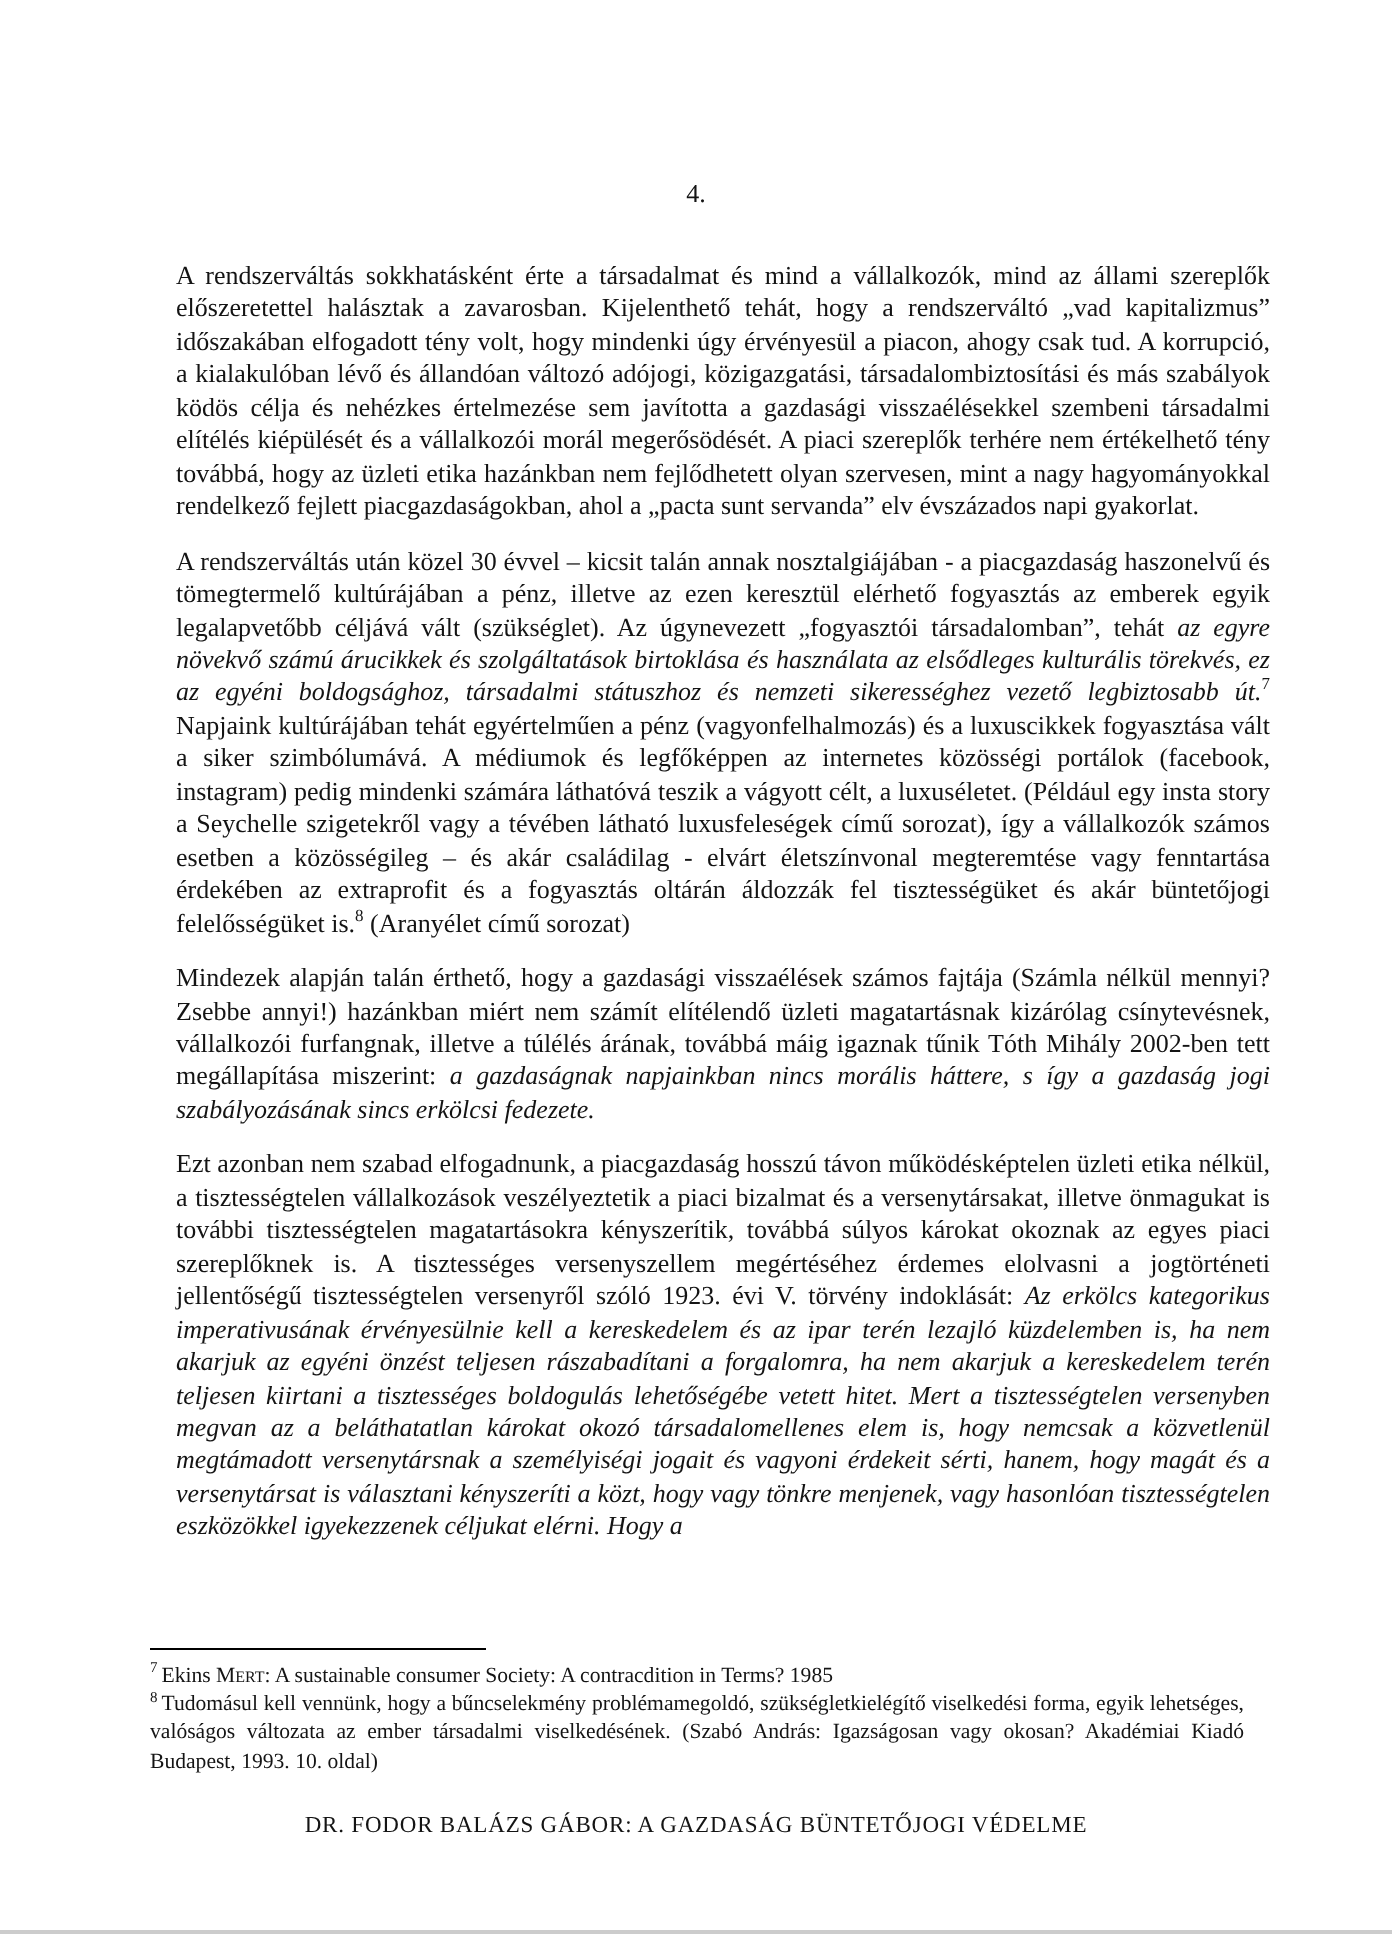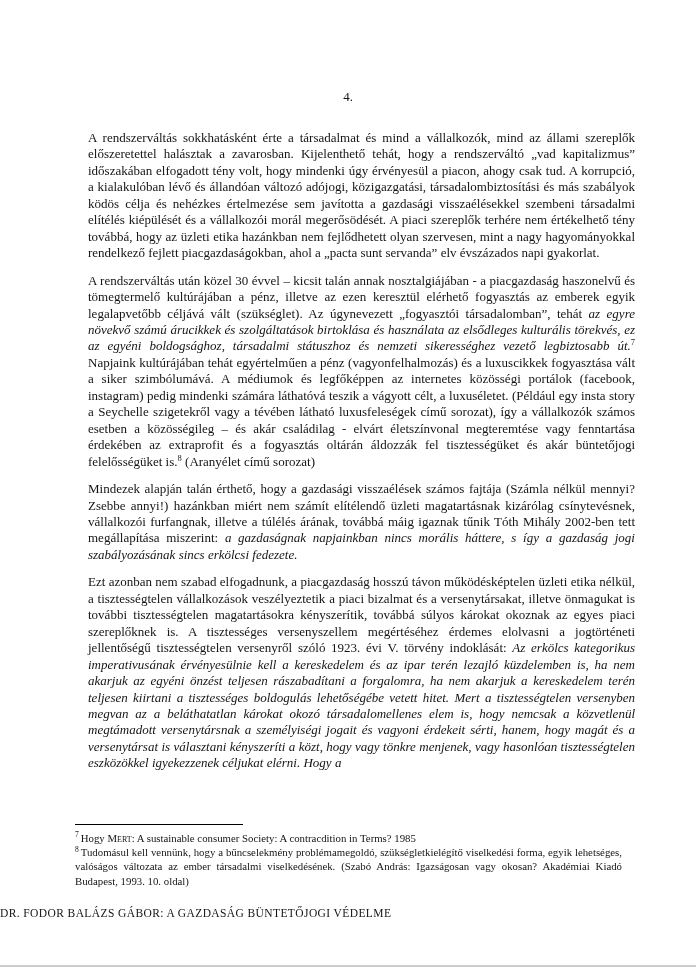--- a/index.html
+++ b/index.html
@@ -55,20 +55,21 @@
   }
   .footnote sup.fn-marker {
     font-size: 7.5px;
     line-height: 0;
     vertical-align: super;
     margin-right: 2px;
   }
   .page-footer {
     position: absolute;
     top: 907px; left: 0; right: 0;
+    text-align: center;
     font-size: 11.5px;
     letter-spacing: 0.4px;
   }
   .page-bottom-edge {
     position: absolute;
     bottom: 0; left: 0; right: 0;
     height: 2px;
     background: #cccccc;
   }
 </style>
@@ -80,20 +81,20 @@
 <div class="text-block">
     <p class="body-par"><span>A rendszerváltás sokkhatásként érte a társadalmat és mind a vállalkozók, mind az állami szereplők előszeretettel halásztak a zavarosban. Kijelenthető tehát, hogy a rendszerváltó „vad kapitalizmus” időszakában elfogadott tény volt, hogy mindenki úgy érvényesül a piacon, ahogy csak tud. A korrupció, a kialakulóban lévő és állandóan változó adójogi, közigazgatási, társadalombiztosítási és más szabályok ködös célja és nehézkes értelmezése sem javította a gazdasági visszaélésekkel szembeni társadalmi elítélés kiépülését és a vállalkozói morál megerősödését. A piaci szereplők terhére nem értékelhető tény továbbá, hogy az üzleti etika hazánkban nem fejlődhetett olyan szervesen, mint a nagy hagyományokkal rendelkező fejlett piacgazdaságokban, ahol a „pacta sunt servanda” elv évszázados napi gyakorlat.</span></p>
     <p class="body-par"><span>A rendszerváltás után közel 30 évvel – kicsit talán annak nosztalgiájában - a piacgazdaság haszonelvű és tömegtermelő kultúrájában a pénz, illetve az ezen keresztül elérhető fogyasztás az emberek egyik legalapvetőbb céljává vált (szükséglet). Az úgynevezett „fogyasztói társadalomban”, tehát </span><span class="italic">az egyre növekvő számú árucikkek és szolgáltatások birtoklása és használata az elsődleges kulturális törekvés, ez az egyéni boldogsághoz, társadalmi státuszhoz és nemzeti sikerességhez vezető legbiztosabb út.</span><sup class="fn-ref">7</sup><span> Napjaink kultúrájában tehát egyértelműen a pénz (vagyonfelhalmozás) és a luxuscikkek fogyasztása vált a siker szimbólumává. A médiumok és legfőképpen az internetes közösségi portálok (facebook, instagram) pedig mindenki számára láthatóvá teszik a vágyott célt, a luxuséletet. (Például egy insta story a Seychelle szigetekről vagy a tévében látható luxusfeleségek című sorozat), így a vállalkozók számos esetben a közösségileg – és akár családilag - elvárt életszínvonal megteremtése vagy fenntartása érdekében az extraprofit és a fogyasztás oltárán áldozzák fel tisztességüket és akár büntetőjogi felelősségüket is.</span><sup class="fn-ref">8</sup><span> (Aranyélet című sorozat)</span></p>
     <p class="body-par"><span>Mindezek alapján talán érthető, hogy a gazdasági visszaélések számos fajtája (Számla nélkül mennyi? Zsebbe annyi!) hazánkban miért nem számít elítélendő üzleti magatartásnak kizárólag csínytevésnek, vállalkozói furfangnak, illetve a túlélés árának, továbbá máig igaznak tűnik Tóth Mihály 2002-ben tett megállapítása miszerint: </span><span class="italic">a gazdaságnak napjainkban nincs morális háttere, s így a gazdaság jogi szabályozásának sincs erkölcsi fedezete.</span></p>
     <p class="body-par"><span>Ezt azonban nem szabad elfogadnunk, a piacgazdaság hosszú távon működésképtelen üzleti etika nélkül, a tisztességtelen vállalkozások veszélyeztetik a piaci bizalmat és a versenytársakat, illetve önmagukat is további tisztességtelen magatartásokra kényszerítik, továbbá súlyos károkat okoznak az egyes piaci szereplőknek is. A tisztességes versenyszellem megértéséhez érdemes elolvasni a jogtörténeti jellentőségű tisztességtelen versenyről szóló 1923. évi V. törvény indoklását: </span><span class="italic">Az erkölcs kategorikus imperativusának érvényesülnie kell a kereskedelem és az ipar terén lezajló küzdelemben is, ha nem akarjuk az egyéni önzést teljesen rászabadítani a forgalomra, ha nem akarjuk a kereskedelem terén teljesen kiirtani a tisztességes boldogulás lehetőségébe vetett hitet. Mert a tisztességtelen versenyben megvan az a beláthatatlan károkat okozó társadalomellenes elem is, hogy nemcsak a közvetlenül megtámadott versenytársnak a személyiségi jogait és vagyoni érdekeit sérti, hanem, hogy magát és a versenytársat is választani kényszeríti a közt, hogy vagy tönkre menjenek, vagy hasonlóan tisztességtelen eszközökkel igyekezzenek céljukat elérni. Hogy a</span></p>
   </div>
 
 <div class="footnote-area">
   <div class="fn-separator"></div>
   <div>
-      <p class="footnote"><sup class="fn-marker">7</sup><span>Hogy </span><span class="smallcaps">Mert</span><span>: A sustainable consumer Society: A contracdition in Terms? 1985</span></p>
+      <p class="footnote"><sup class="fn-marker">7</sup><span>Ekins </span><span class="smallcaps">Mert</span><span>: A sustainable consumer Society: A contracdition in Terms? 1985</span></p>
       <p class="footnote"><sup class="fn-marker">8</sup><span>Tudomásul kell vennünk, hogy a bűncselekmény problémamegoldó, szükségletkielégítő viselkedési forma, egyik lehetséges, valóságos változata az ember társadalmi viselkedésének. (Szabó András: Igazságosan vagy okosan? Akadémiai Kiadó Budapest, 1993. 10. oldal)</span></p>
     </div>
 </div>
 
 <div class="page-footer">DR. FODOR BALÁZS GÁBOR: A GAZDASÁG BÜNTETŐJOGI VÉDELME</div>
 
 <div class="page-bottom-edge"></div>
 
 </body></html>

